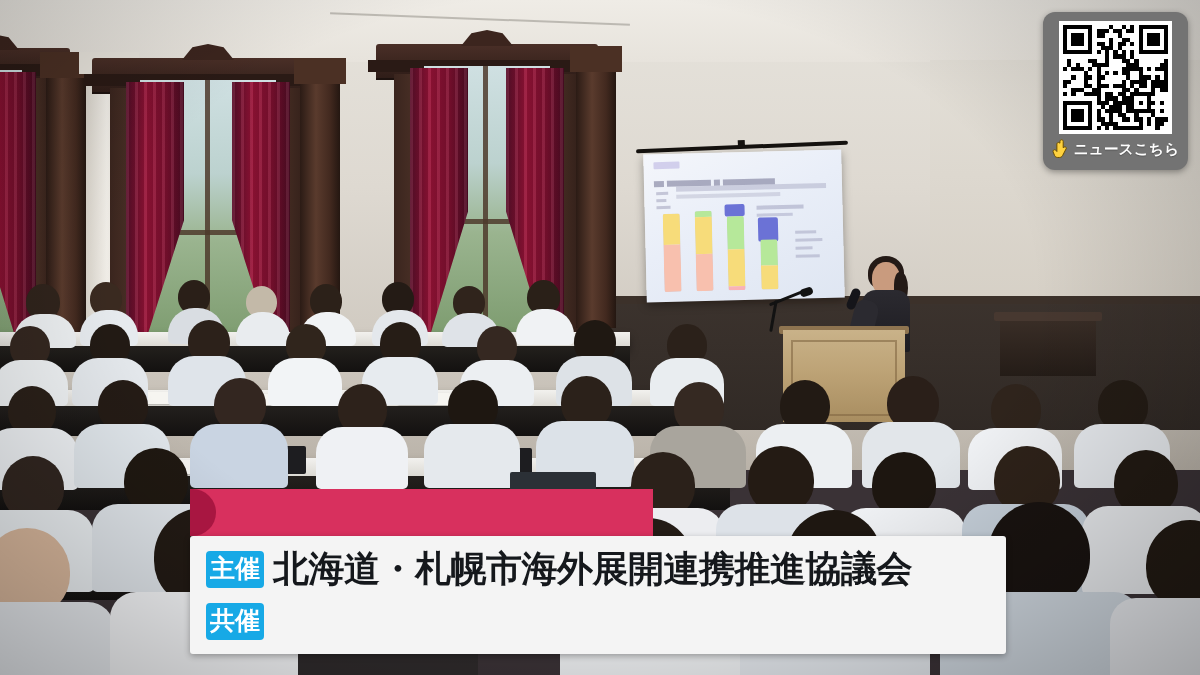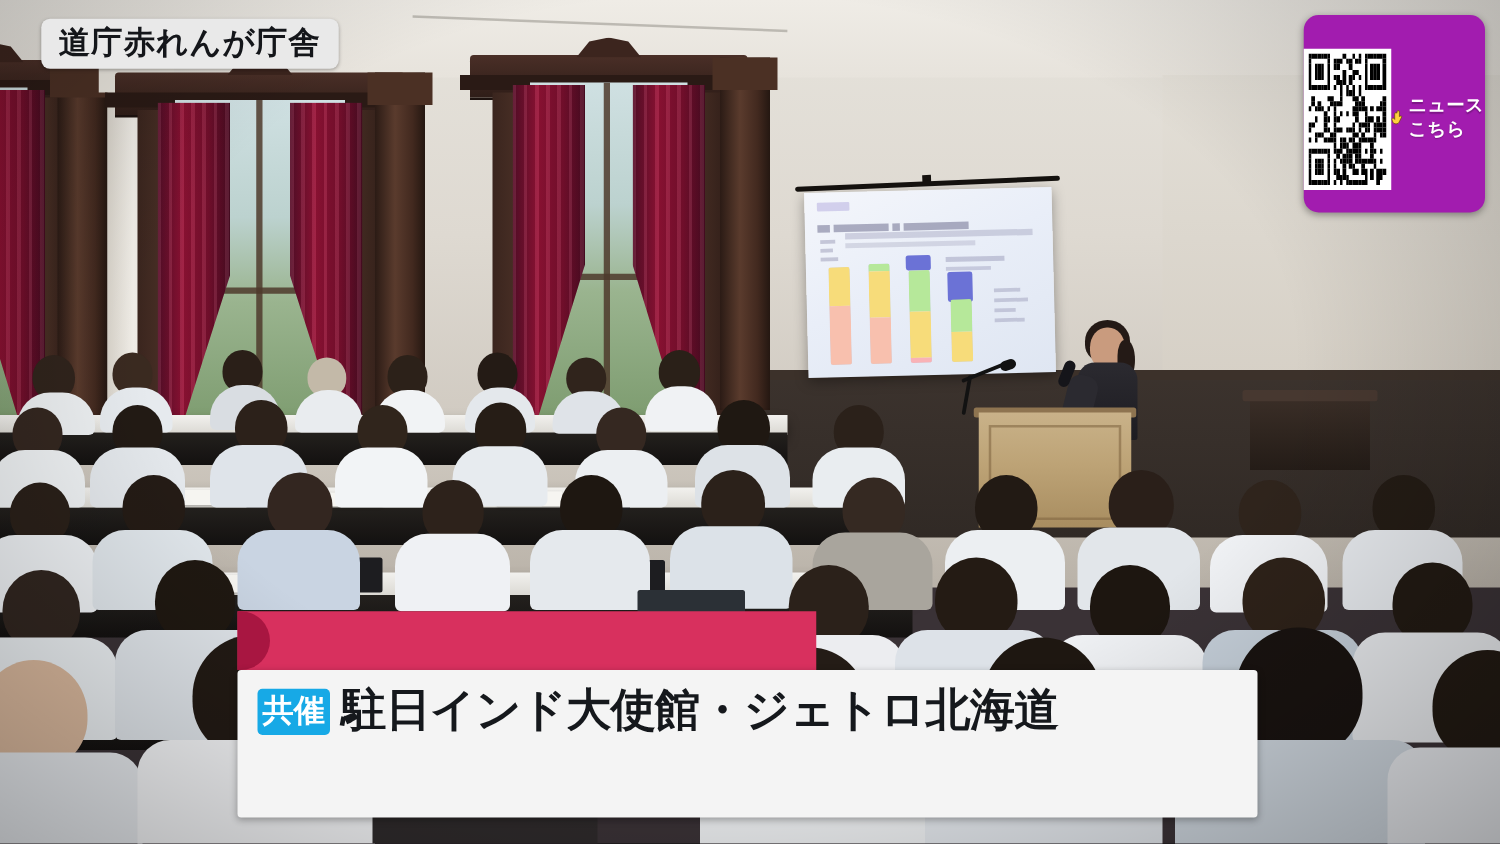--- a/index.html
+++ b/index.html
@@ -208,23 +208,23 @@
     background:#e9e9e9;color:#14161a;
     padding:6px 14px 8px 14px;border-radius:7px;
     font-size:25px;font-weight:700;letter-spacing:1px;line-height:1.05;
     box-shadow:0 1px 3px rgba(0,0,0,.3);
     font-family:"DejaVu Sans","Liberation Sans",sans-serif;
   }
 
   
   .qr-badge{
     position:absolute;left:1043px;top:12px;width:145px;height:158px;
-    background:#a21caf;border-radius:12px;
+    background:#737373;border-radius:12px;
     box-shadow:0 2px 6px rgba(0,0,0,.35);
-    display:flex;flex-direction:row;align-items:center;
+    display:flex;flex-direction:column;align-items:center;
   }
   .qr-box{
     width:113px;height:113px;background:#fff;margin-top:9px;
     display:grid;grid-template-columns:repeat(25,1fr);grid-template-rows:repeat(25,1fr);
     padding:4px;box-sizing:border-box;
   }
   .qr-box i{background:#000;}
   .qr-cta{
     display:flex;align-items:center;gap:3px;margin-top:5px;
   }
@@ -588,21 +588,20 @@
         </div>
       <div class="p" style="left:1110px;top:240px;width:160px;height:160px;">
         <div class="head" style="left:36px;top:0;width:88px;height:90px;background:#221a13;"></div>
         <div class="body" style="left:0;top:78px;width:160px;height:94px;background:#e8eaee;"></div>
         </div>
     </div>
 
     <div class="vignette"></div>
   </div>
 
-  <div class="loc-label">道庁赤れんが庁舎</div>
 
   <div class="qr-badge">
     <div class="qr-box" id="qr-box">
         <i></i>
         <i></i>
         <i></i>
         <i></i>
         <i></i>
         <i></i>
         <i></i>
@@ -1233,19 +1232,22 @@
     </div>
   </div>
 
   <div class="lower">
     <div class="title-bar">
       <div class="accent"></div>
     </div>
 
     <div class="info-box">
       <div class="info-row">
+        <span class="badge">主催</span>
+        <span class="info-text">北海道・札幌市海外展開連携推進協議会</span>
+      </div>
+      <div class="info-row">
         <span class="badge">共催</span>
-        <span class="info-text">駐日インド大使館・ジェトロ北海道</span>
       </div>
     </div>
   </div>
 
 </div>
 
 </body></html>

